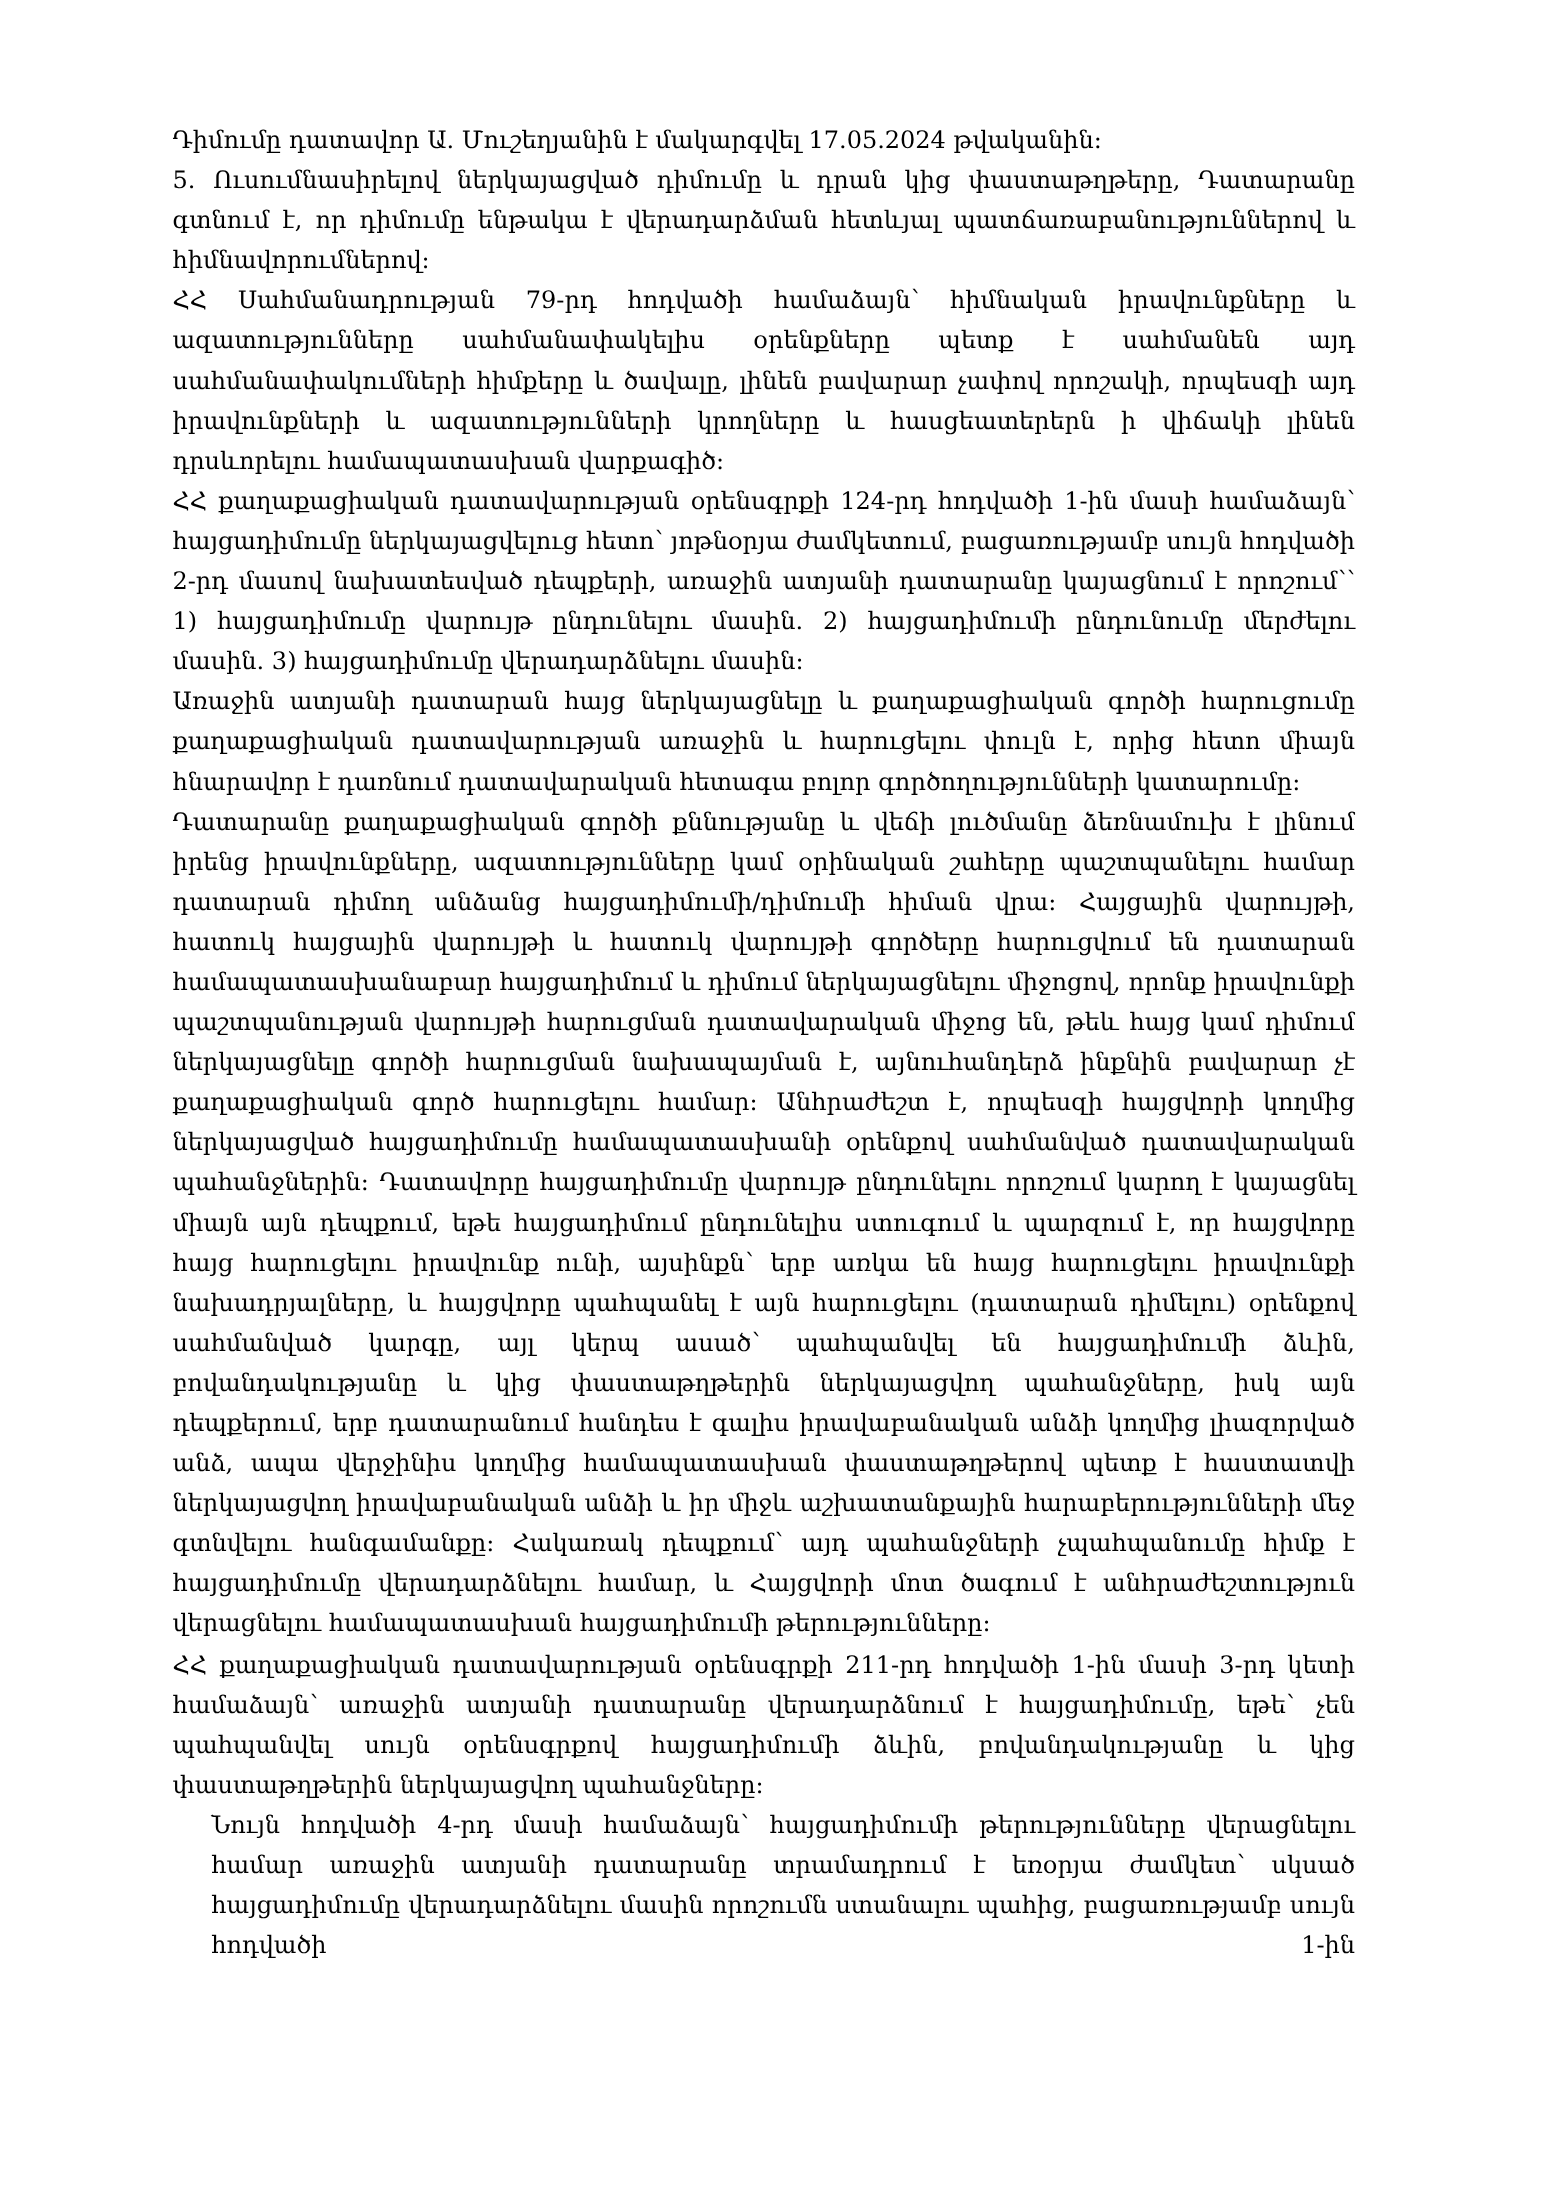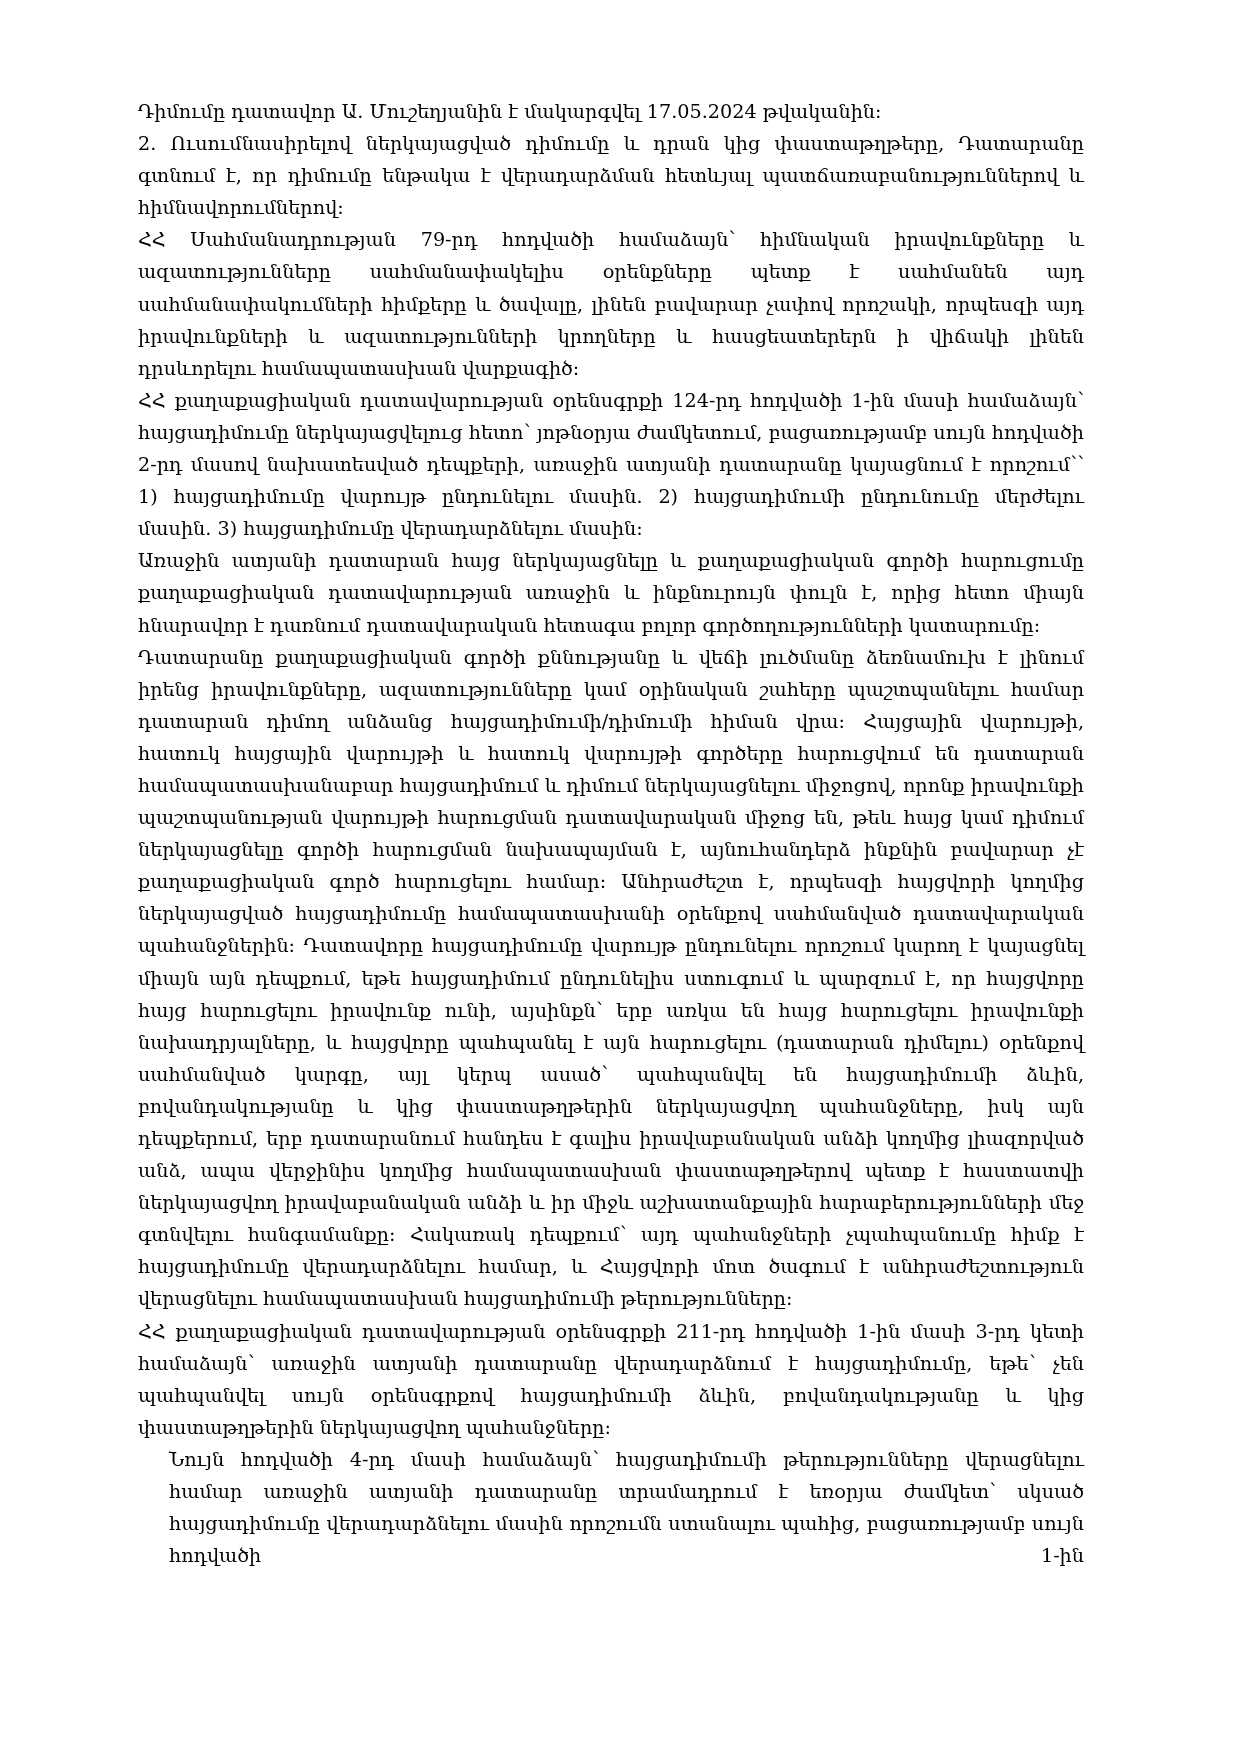--- a/index.html
+++ b/index.html
@@ -16,20 +16,20 @@
     text-align: justify;
   }
   .page p { margin: 0; padding: 0; }
   .page p.last-line-left { text-align-last: left; }
 </style>
 </head>
 <body>
 
 <div class="page">
   <p>Դիմումը դատավոր Ա. Մուշեղյանին է մակարգվել 17.05.2024 թվականին:</p>
-  <p>2. Ուսումնասիրելով ներկայացված դիմումը և դրան կից փաստաթղթերը, Դատարանը գտնում է, որ դիմումը ենթակա է վերադարձման հետևյալ պատճառաբանություններով և հիմնավորումներով:</p>
+  <p>5. Ուսումնասիրելով ներկայացված դիմումը և դրան կից փաստաթղթերը, Դատարանը գտնում է, որ դիմումը ենթակա է վերադարձման հետևյալ պատճառաբանություններով և հիմնավորումներով:</p>
   <p>ՀՀ Սահմանադրության 79-րդ հոդվածի համաձայն՝ հիմնական իրավունքները և ազատությունները սահմանափակելիս օրենքները պետք է սահմանեն այդ սահմանափակումների հիմքերը և ծավալը, լինեն բավարար չափով որոշակի, որպեսզի այդ իրավունքների և ազատությունների կրողները և հասցեատերերն ի վիճակի լինեն դրսևորելու համապատասխան վարքագիծ:</p>
   <p>ՀՀ քաղաքացիական դատավարության օրենսգրքի 124-րդ հոդվածի 1-ին մասի համաձայն՝ հայցադիմումը ներկայացվելուց հետո՝ յոթնօրյա ժամկետում, բացառությամբ սույն հոդվածի 2-րդ մասով նախատեսված դեպքերի, առաջին ատյանի դատարանը կայացնում է որոշում՝՝ 1) հայցադիմումը վարույթ ընդունելու մասին. 2) հայցադիմումի ընդունումը մերժելու մասին. 3) հայցադիմումը վերադարձնելու մասին:</p>
-  <p>Առաջին ատյանի դատարան հայց ներկայացնելը և քաղաքացիական գործի հարուցումը քաղաքացիական դատավարության առաջին և ինքնուրույն փուլն է, որից հետո միայն հնարավոր է դառնում դատավարական հետագա բոլոր գործողությունների կատարումը:</p>
+  <p>Առաջին ատյանի դատարան հայց ներկայացնելը և քաղաքացիական գործի հարուցումը քաղաքացիական դատավարության առաջին և հարուցելու փուլն է, որից հետո միայն հնարավոր է դառնում դատավարական հետագա բոլոր գործողությունների կատարումը:</p>
   <p>Դատարանը քաղաքացիական գործի քննությանը և վեճի լուծմանը ձեռնամուխ է լինում իրենց իրավունքները, ազատությունները կամ օրինական շահերը պաշտպանելու համար դատարան դիմող անձանց հայցադիմումի/դիմումի հիման վրա: Հայցային վարույթի, հատուկ հայցային վարույթի և հատուկ վարույթի գործերը հարուցվում են դատարան համապատասխանաբար հայցադիմում և դիմում ներկայացնելու միջոցով, որոնք իրավունքի պաշտպանության վարույթի հարուցման դատավարական միջոց են, թեև հայց կամ դիմում ներկայացնելը գործի հարուցման նախապայման է, այնուհանդերձ ինքնին բավարար չէ քաղաքացիական գործ հարուցելու համար: Անհրաժեշտ է, որպեսզի հայցվորի կողմից ներկայացված հայցադիմումը համապատասխանի օրենքով սահմանված դատավարական պահանջներին: Դատավորը հայցադիմումը վարույթ ընդունելու որոշում կարող է կայացնել միայն այն դեպքում, եթե հայցադիմում ընդունելիս ստուգում և պարզում է, որ հայցվորը հայց հարուցելու իրավունք ունի, այսինքն՝ երբ առկա են հայց հարուցելու իրավունքի նախադրյալները, և հայցվորը պահպանել է այն հարուցելու (դատարան դիմելու) օրենքով սահմանված կարգը, այլ կերպ ասած՝ պահպանվել են հայցադիմումի ձևին, բովանդակությանը և կից փաստաթղթերին ներկայացվող պահանջները, իսկ այն դեպքերում, երբ դատարանում հանդես է գալիս իրավաբանական անձի կողմից լիազորված անձ, ապա վերջինիս կողմից համապատասխան փաստաթղթերով պետք է հաստատվի ներկայացվող իրավաբանական անձի և իր միջև աշխատանքային հարաբերությունների մեջ գտնվելու հանգամանքը: Հակառակ դեպքում՝ այդ պահանջների չպահպանումը հիմք է հայցադիմումը վերադարձնելու համար, և Հայցվորի մոտ ծագում է անհրաժեշտություն վերացնելու համապատասխան հայցադիմումի թերությունները:</p>
   <p>ՀՀ քաղաքացիական դատավարության օրենսգրքի 211-րդ հոդվածի 1-ին մասի 3-րդ կետի համաձայն՝ առաջին ատյանի դատարանը վերադարձնում է հայցադիմումը, եթե՝ չեն պահպանվել սույն օրենսգրքով հայցադիմումի ձևին, բովանդակությանը և կից փաստաթղթերին ներկայացվող պահանջները:</p>
   <p class="last-line-left" style="text-align-last: justify; margin-left: 31px;">Նույն հոդվածի 4-րդ մասի համաձայն՝ հայցադիմումի թերությունները վերացնելու համար առաջին ատյանի դատարանը տրամադրում է եռօրյա ժամկետ՝ սկսած հայցադիմումը վերադարձնելու մասին որոշումն ստանալու պահից, բացառությամբ սույն հոդվածի 1-ին</p>
 </div>
 
 </body></html>

